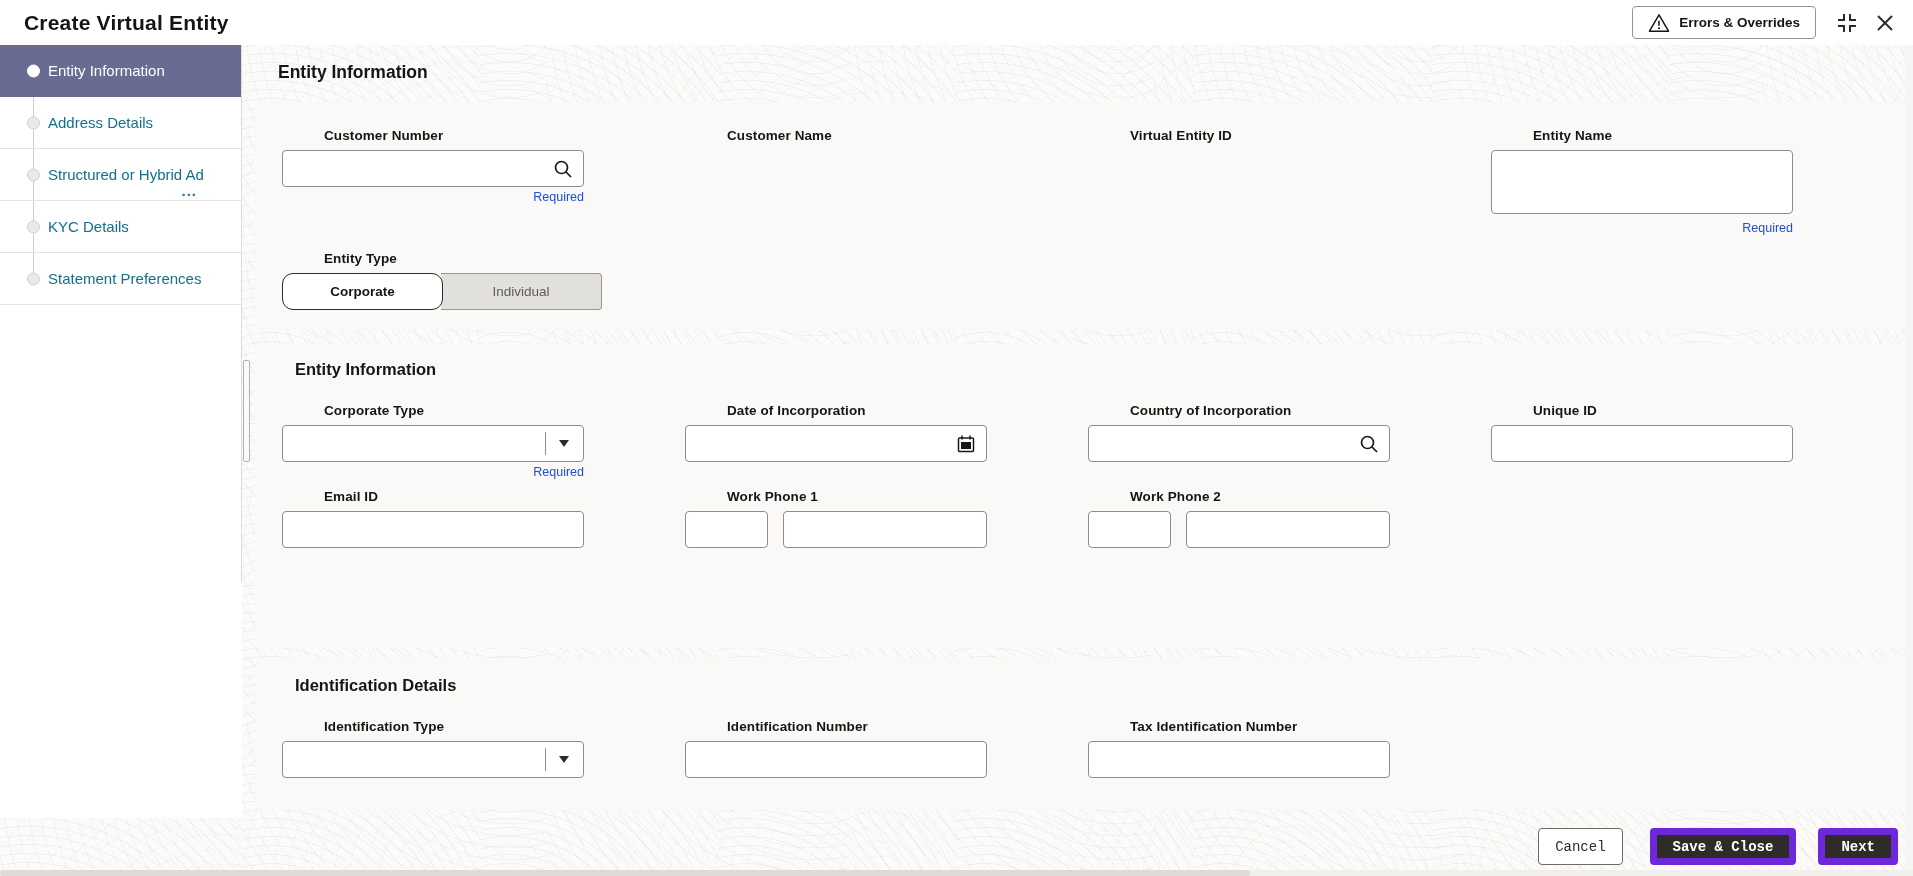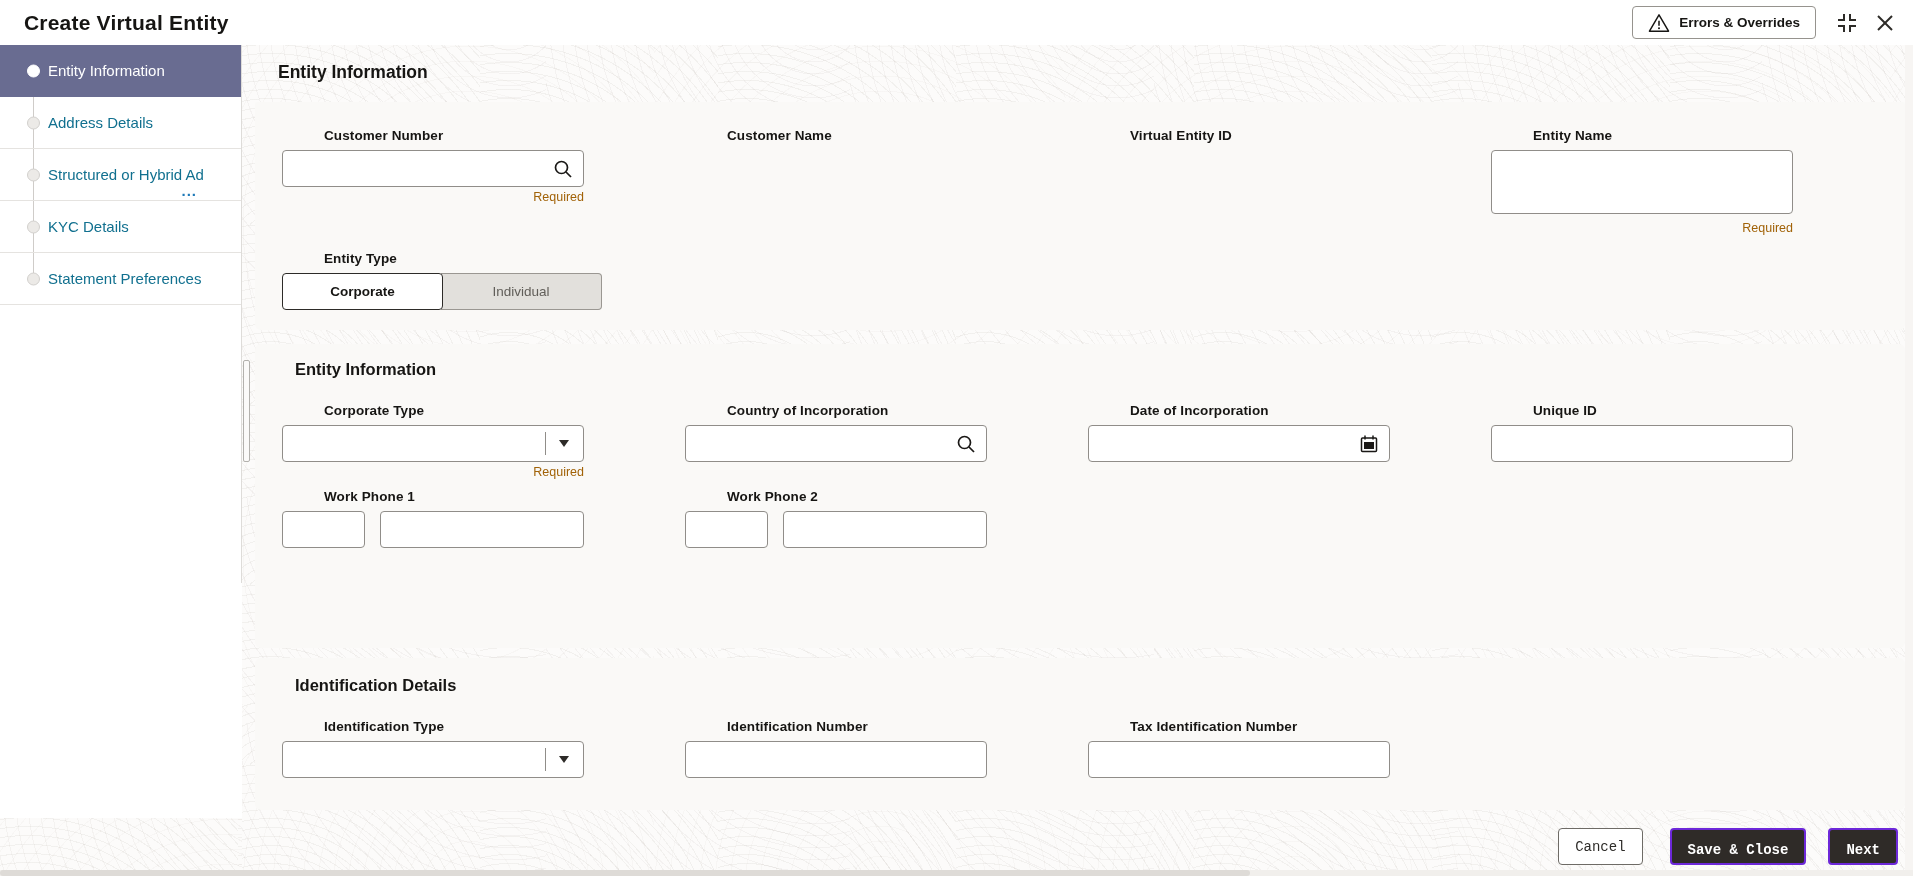--- a/index.html
+++ b/index.html
@@ -105,21 +105,21 @@
   .input-wrap .text-input { width:100%; }
   .input-icon {
     position:absolute; right:9px; top:50%; transform:translateY(-50%);
     display:flex; align-items:center; cursor:pointer; background:none; border:none; padding:2px;
   }
   .textarea-input {
     width:302px; height:64px; border:1px solid #908d89; border-radius:4px;
     background:#ffffff; font-size:14px; padding:6px 10px; resize:none; font-family:inherit; color:#161513;
   }
   .required-hint {
-    width:302px; text-align:right; font-size:12.5px; color:#a16207; margin-top:3px;
+    width:302px; text-align:right; font-size:12.5px; color:#1d4ed8; margin-top:3px;
   }
   .select-box {
     position:relative; width:302px; height:37px; border:1px solid #908d89; border-radius:4px;
     background:#ffffff; display:flex; align-items:center; cursor:pointer;
   }
   .select-value { flex:1; font-size:14px; padding:0 10px; color:#161513; }
   .select-caret-zone {
     width:38px; height:100%; display:flex; align-items:center; justify-content:center;
     position:relative;
   }
@@ -137,36 +137,36 @@
   .row-gap { margin-top:10px; }
 
   
   #entity-type-field { margin-top:16px; }
   .toggle-group { display:flex; }
   .toggle-btn {
     width:161px; height:37px; display:flex; align-items:center; justify-content:center;
     font-size:13.5px; cursor:pointer; font-family:inherit;
   }
   .toggle-btn.selected {
-    background:#ffffff; border:1.6px solid #2d2b28; border-radius:4px; font-weight:700; color:#161513; z-index:1;
+    background:#ffffff; border:1.6px solid #2d2b28; border-radius:11px; font-weight:700; color:#161513; z-index:1;
   }
   .toggle-btn.unselected {
     background:#e2e0dc; border:1px solid #9a9792; border-left:none; border-radius:0 4px 4px 0; color:#615e59; margin-left:-2px;
   }
 
   
   #footer-actions {
     position:absolute; top:828px; right:15px; display:flex; align-items:center; z-index:5;
   }
   .btn { height:37px; border-radius:4px; font-size:14px; font-family:Liberation Mono, monospace; cursor:pointer; }
   #cancel-btn {
     background:#ffffff; border:1px solid #6e6b66; color:#2d2b28; padding:0 16px; font-weight:400;
   }
   .btn-dark {
-    background:#2f2b28; border:2px solid #6d28d9; color:#ffffff; font-weight:700; padding:12px 16px;
+    background:#2f2b28; border:7px solid #6d28d9; color:#ffffff; font-weight:700; padding:4px 16px;
   }
   #save-close-btn { margin-left:27px; }
   #next-btn { margin-left:22px; }
 
   svg { display:block; }
 </style>
 </head>
 <body>
 
 <div id="content-bg" class="pattern-bg"></div>
@@ -277,52 +277,56 @@
       <div class="field-label">Corporate Type</div>
       <div class="select-box">
         <span class="select-value"></span>
         <span class="select-caret-zone">
             <span class="caret-down"></span>
           </span>
       </div>
       <div class="required-hint">Required</div>
     </div>
     <div class="field">
-      <div class="field-label">Country of Incorporation</div>
-      <div class="input-wrap">
-        <input class="text-input" type="text" style="">
-        <button class="input-icon">
-          <svg width="20" height="20" viewBox="0 0 20 20" fill="none" stroke="#1a1816" stroke-width="1.7">
-            <circle cx="8.5" cy="8.5" r="6"></circle>
-            <line x1="13" y1="13" x2="18" y2="18"></line>
-          </svg>
-        </button>
-      </div>
-    </div>
-    <div class="field">
       <div class="field-label">Date of Incorporation</div>
       <div class="input-wrap">
         <input class="text-input" type="text" style="">
         <button class="input-icon">
           <svg width="20" height="20" viewBox="0 0 20 20" fill="none" stroke="#1a1816" stroke-width="1.5">
             <rect x="2.5" y="4" width="15" height="13.5" rx="1"></rect>
             <line x1="6" y1="1.5" x2="6" y2="5.5"></line>
             <line x1="14" y1="1.5" x2="14" y2="5.5"></line>
             <rect x="5" y="8" width="10" height="7" fill="#1a1816" stroke="none"></rect>
           </svg>
         </button>
       </div>
     </div>
     <div class="field">
+      <div class="field-label">Country of Incorporation</div>
+      <div class="input-wrap">
+        <input class="text-input" type="text" style="">
+        <button class="input-icon">
+          <svg width="20" height="20" viewBox="0 0 20 20" fill="none" stroke="#1a1816" stroke-width="1.7">
+            <circle cx="8.5" cy="8.5" r="6"></circle>
+            <line x1="13" y1="13" x2="18" y2="18"></line>
+          </svg>
+        </button>
+      </div>
+    </div>
+    <div class="field">
       <div class="field-label">Unique ID</div>
       <input class="text-input" type="text" style="">
     </div>
   </div>
 
   <div class="field-grid row-gap">
+    <div class="field">
+      <div class="field-label">Email ID</div>
+      <input class="text-input" type="text" style="">
+    </div>
     <div class="field">
       <div class="field-label">Work Phone 1</div>
       <div class="phone-pair">
         <input class="phone-code" type="text" style="">
         <input class="phone-number" type="text" style="">
       </div>
     </div>
     <div class="field">
       <div class="field-label">Work Phone 2</div>
       <div class="phone-pair">

